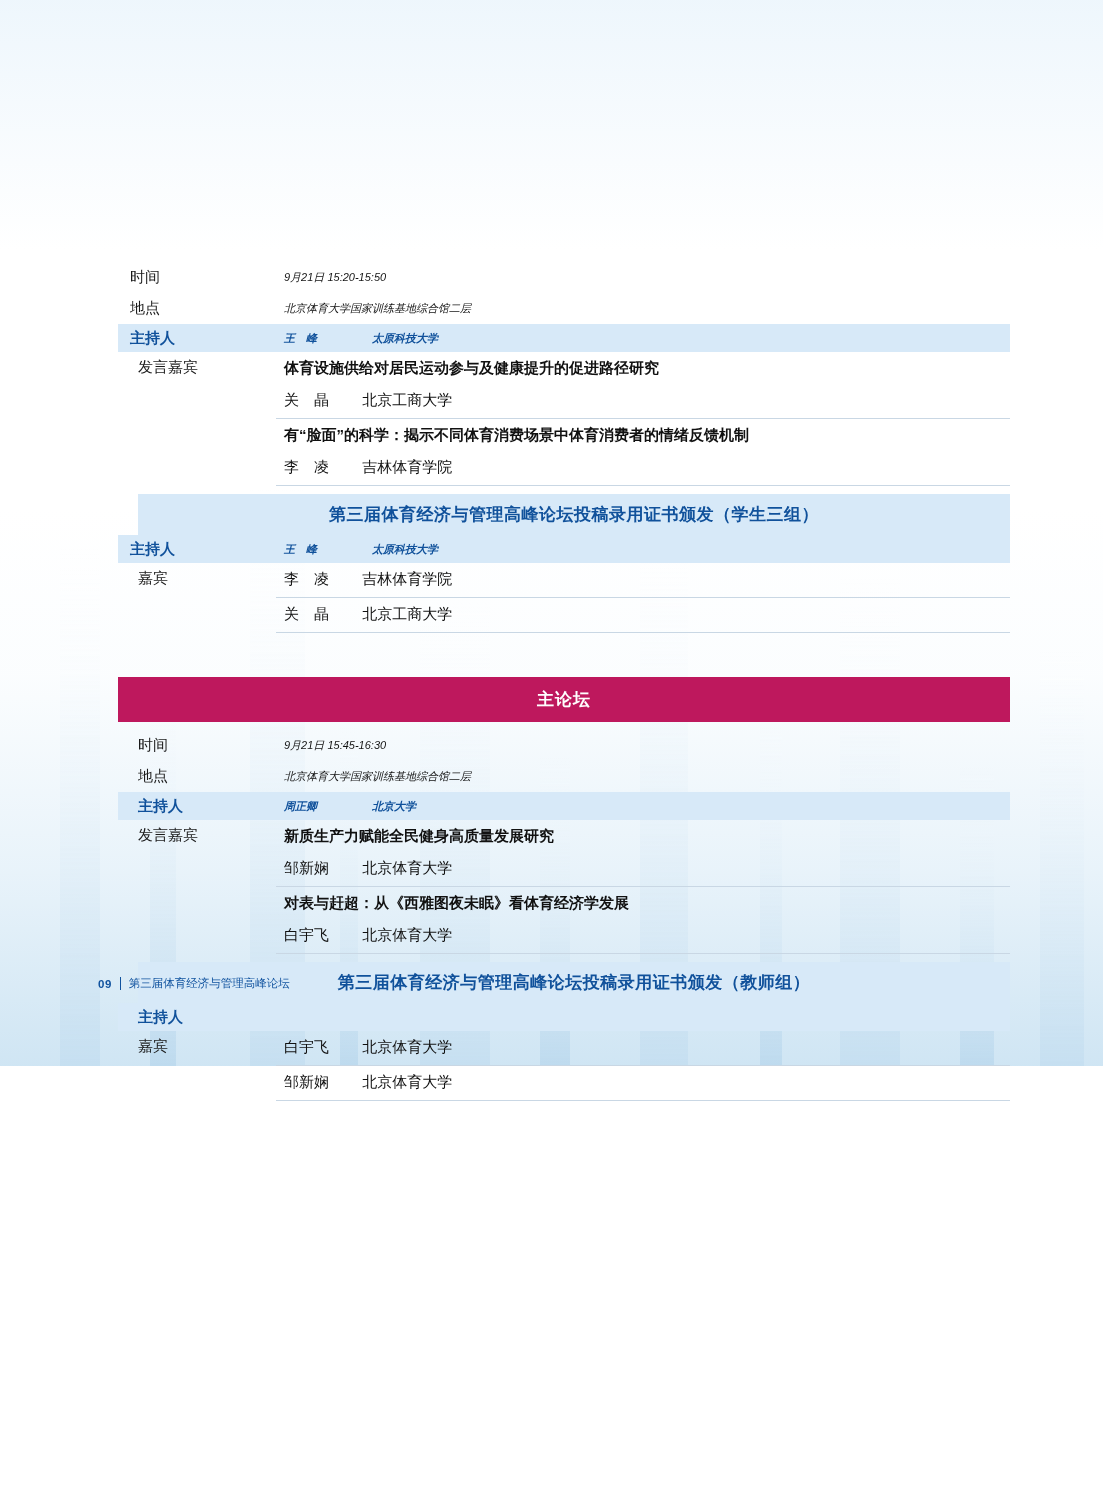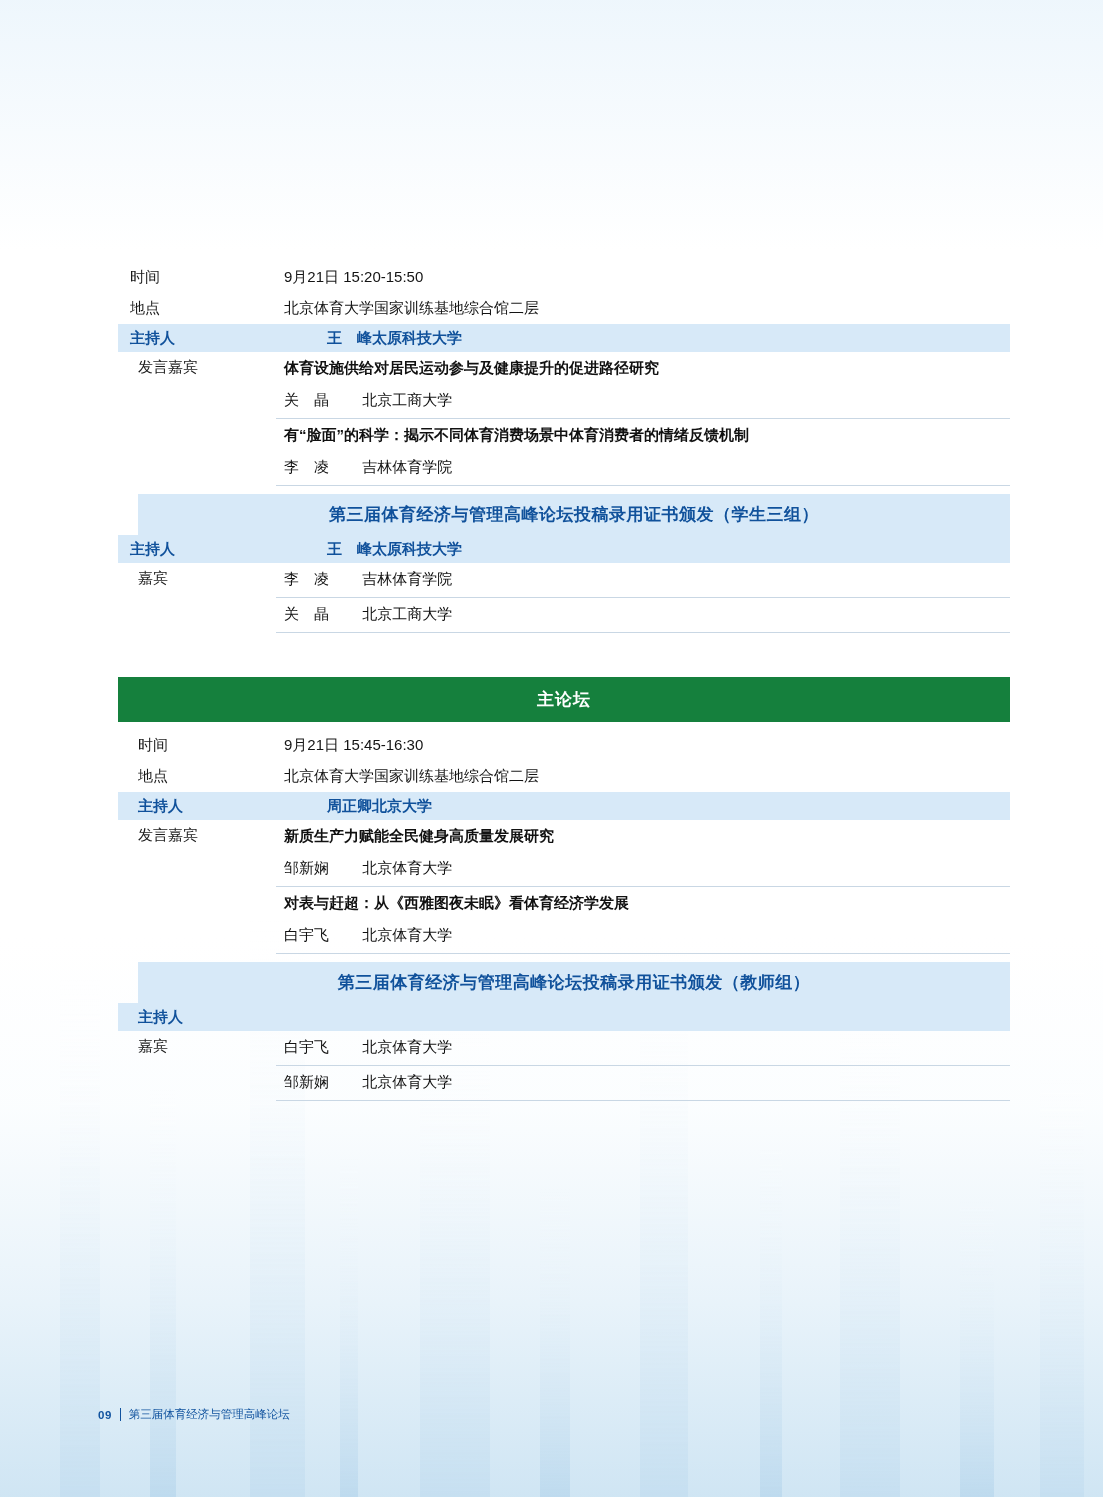--- a/index.html
+++ b/index.html
@@ -41,21 +41,21 @@
     top: 0;
     width: 1103px;
     height: 250px;
     background: linear-gradient(to bottom, rgba(235,245,252,0.85) 0%, rgba(255,255,255,0) 100%);
     pointer-events: none;
   }
 
   .page {
     position: relative;
     width: 1103px;
-    height: 1497px;
+    height: 1066px;
   }
 
   .content {
     position: absolute;
     left: 118px;
     top: 262px;
     width: 892px;
   }
 
   
@@ -72,58 +72,58 @@
     display: flex;
     align-items: center;
     padding-left: 12px;
     box-sizing: border-box;
   }
   .label-cell.indent {
     padding-left: 20px;
   }
   .value-cell {
     flex: 1 1 auto;
-    font-size: 15px;
+    font-size: 11px;
     color: #1a1a1a;
     display: flex;
     align-items: center;
     padding-left: 8px;
     box-sizing: border-box;
+    font-style: italic;
   }
 
   .row.plain .value-cell { color: #141414; }
 
   
   .row.host {
     background: #d7e9f8;
     min-height: 28px;
   }
   .row.host .label-cell,
   .row.host .value-cell {
     font-weight: bold;
     color: #10519b;
-    text-align: right;
   }
   .row.host .value-cell { color: #10519b; }
 
   
   .banner {
     background: #d7e9f8;
     text-align: center;
     font-size: 17px;
     font-weight: bold;
     color: #10519b;
     padding: 9px 0;
     letter-spacing: 0.5px;
     margin-left: 20px;
   }
 
   
   .banner-dark {
-    background: #15803d;
+    background: #be185d;
     color: #ffffff;
     text-align: center;
     font-size: 17px;
     font-weight: bold;
     padding: 11px 0;
     letter-spacing: 1px;
   }
 
   
   .speaker-block {

